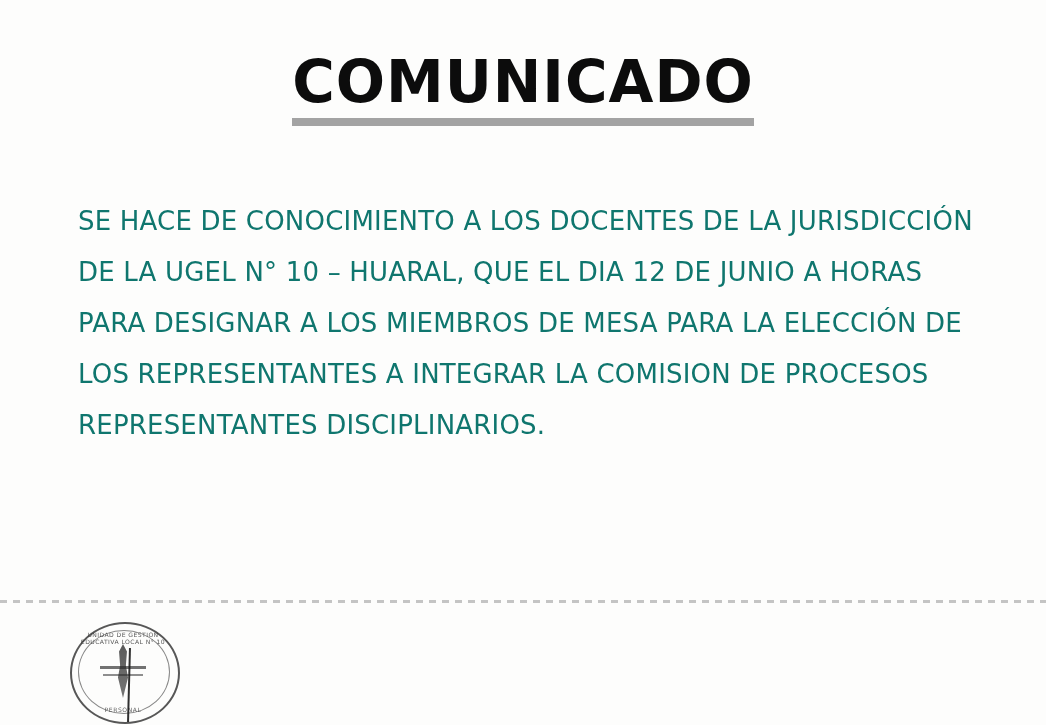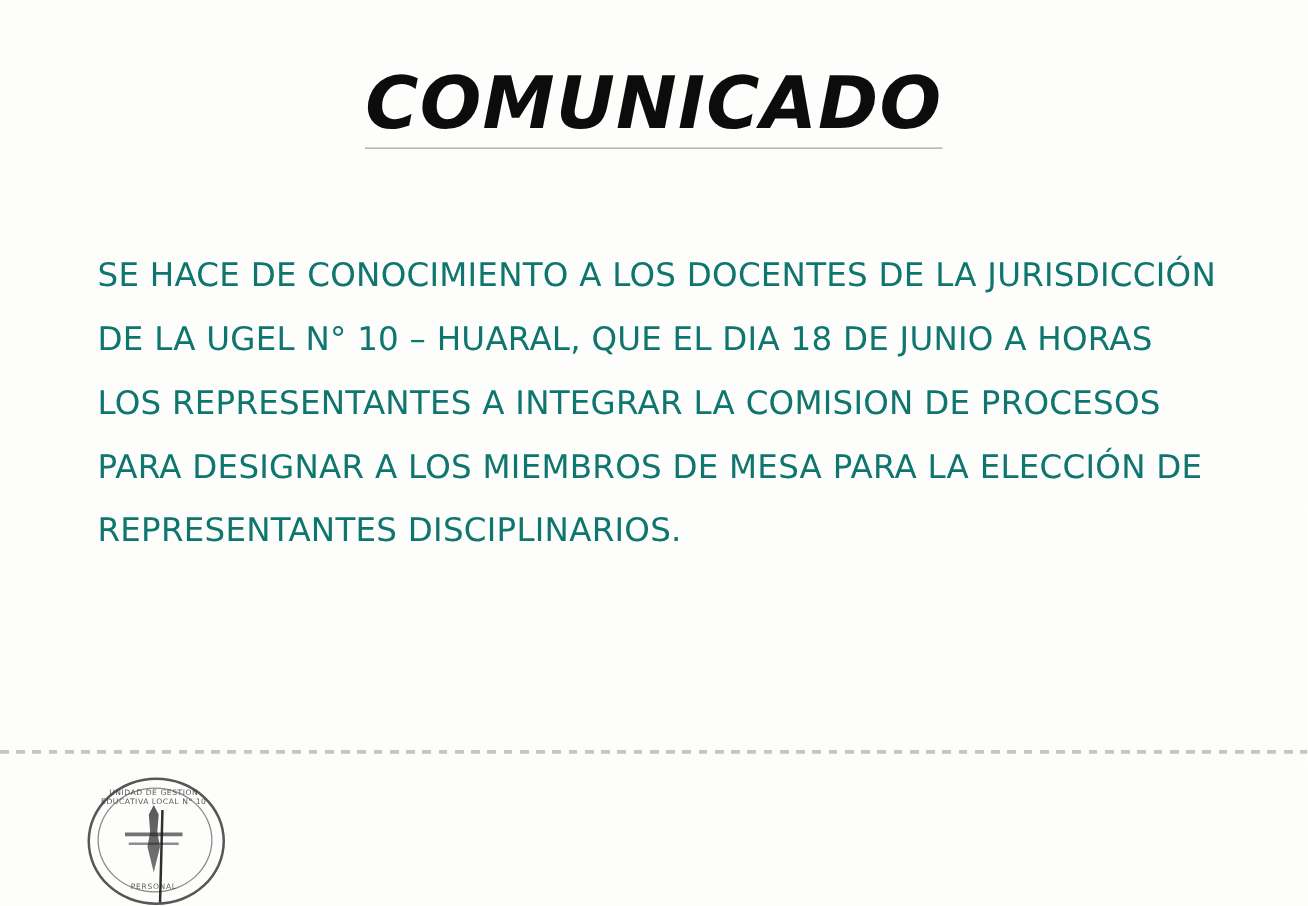--- a/index.html
+++ b/index.html
@@ -25,23 +25,22 @@
     top: 48px;
     left: 0;
     width: 100%;
     text-align: center;
     font-size: 58px;
     font-weight: 600;
     letter-spacing: 1px;
     color: #0c0c0c;
   }
   .doc-title span {
-    border-bottom: 1px solid #a3a3a3;
+    border-bottom: 8px solid #a3a3a3;
     padding-bottom: 2px;
-    font-style: italic;
   }
   .body-block {
     position: absolute;
     top: 196px;
     left: 78px;
     width: 892px;
   }
   .body-line {
     font-size: 26px;
     line-height: 51px;
@@ -152,23 +151,23 @@
 <body>
 
 <div class="page">
 
   <div class="doc-title">
     <span>COMUNICADO</span>
   </div>
 
   <div class="body-block">
     <div class="body-line">SE HACE DE CONOCIMIENTO A LOS DOCENTES DE LA JURISDICCIÓN</div>
-    <div class="body-line">DE LA UGEL N° 10 – HUARAL, QUE EL DIA 18 DE JUNIO A HORAS</div>
+    <div class="body-line">DE LA UGEL N° 10 – HUARAL, QUE EL DIA 12 DE JUNIO A HORAS</div>
+    <div class="body-line">PARA DESIGNAR A LOS MIEMBROS DE MESA PARA LA ELECCIÓN DE</div>
     <div class="body-line">LOS REPRESENTANTES A INTEGRAR LA COMISION DE PROCESOS</div>
-    <div class="body-line">PARA DESIGNAR A LOS MIEMBROS DE MESA PARA LA ELECCIÓN DE</div>
     <div class="body-line">REPRESENTANTES DISCIPLINARIOS.</div>
   </div>
 
   <div class="fold-line"></div>
 
   <div class="stamp">
     <div class="oval"></div>
     <div class="oval inner"></div>
     <div class="stamp-top-text">UNIDAD DE GESTION EDUCATIVA LOCAL N° 10</div>
     <div class="emblem"></div>

